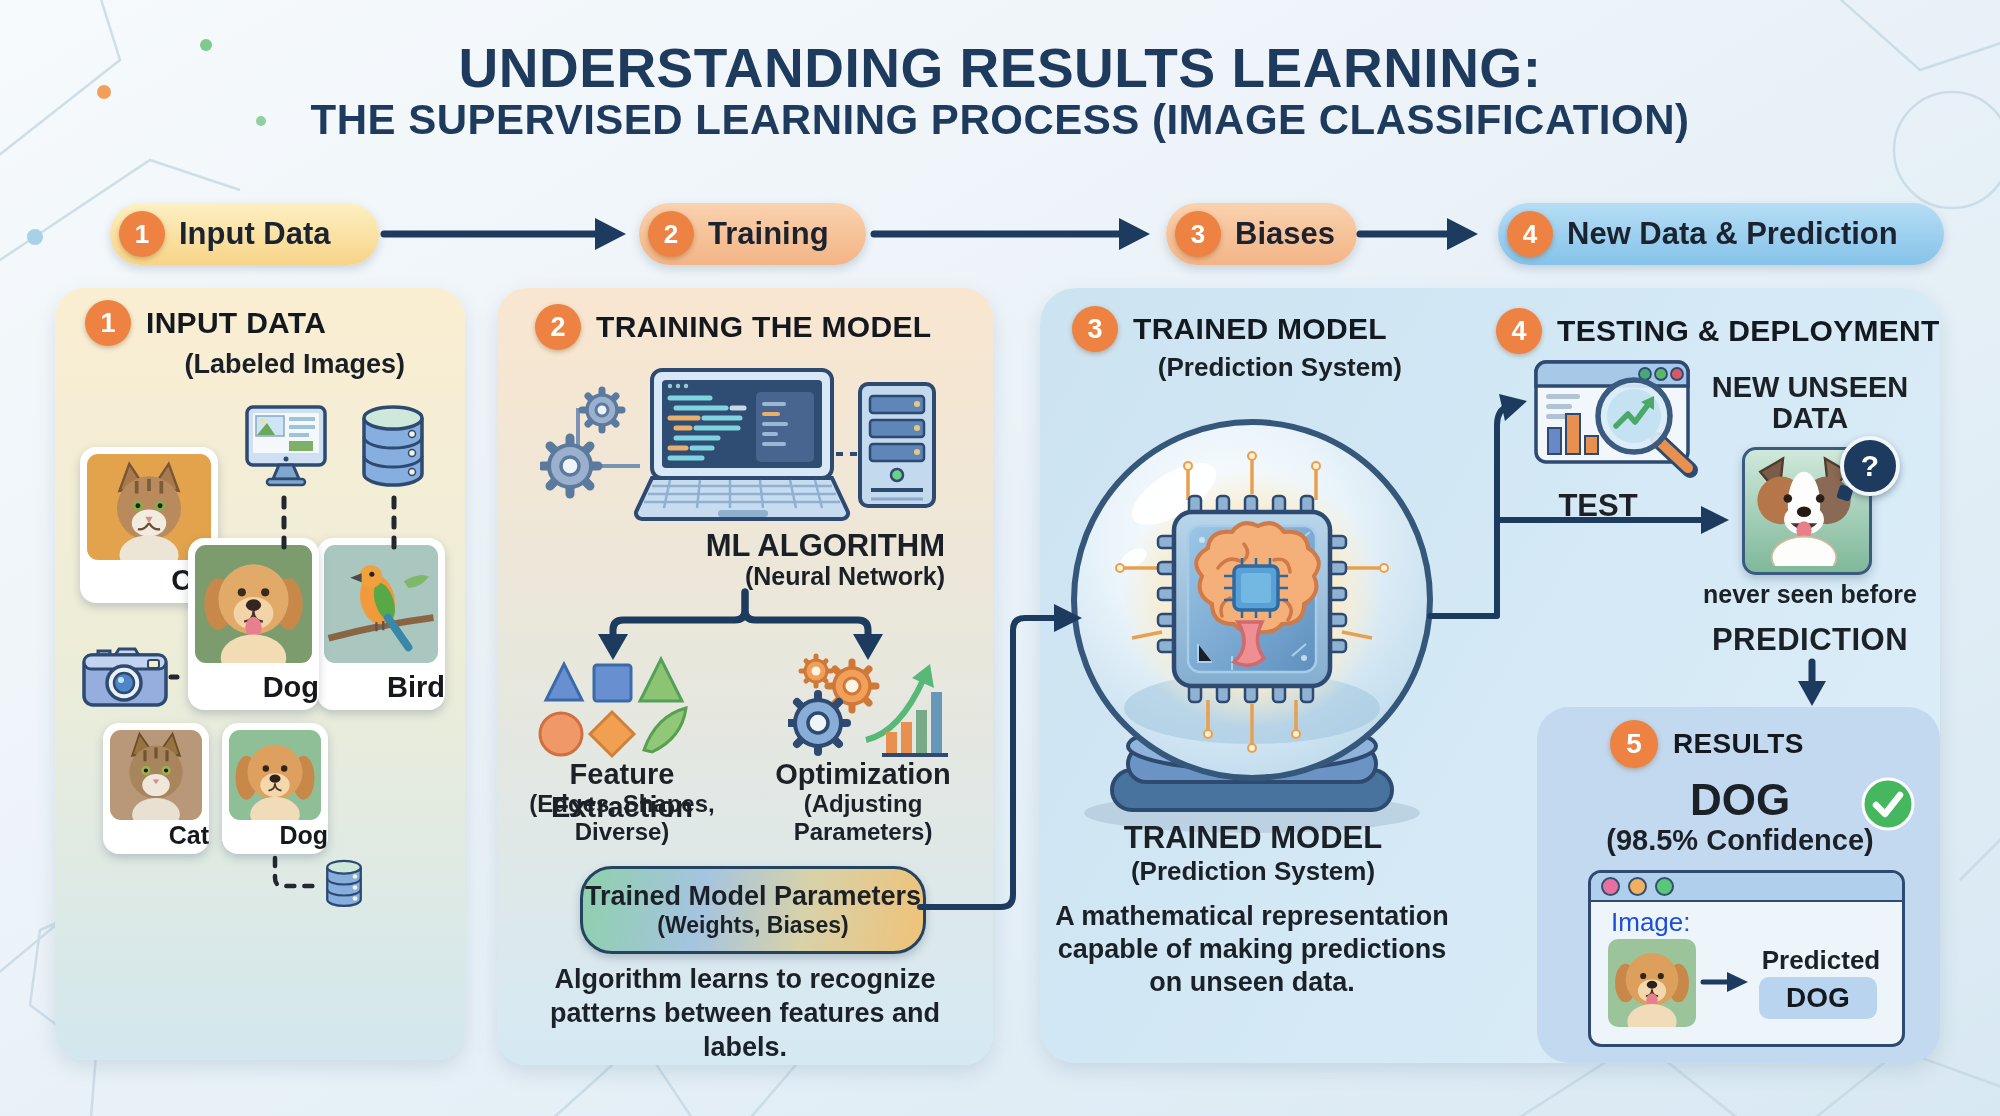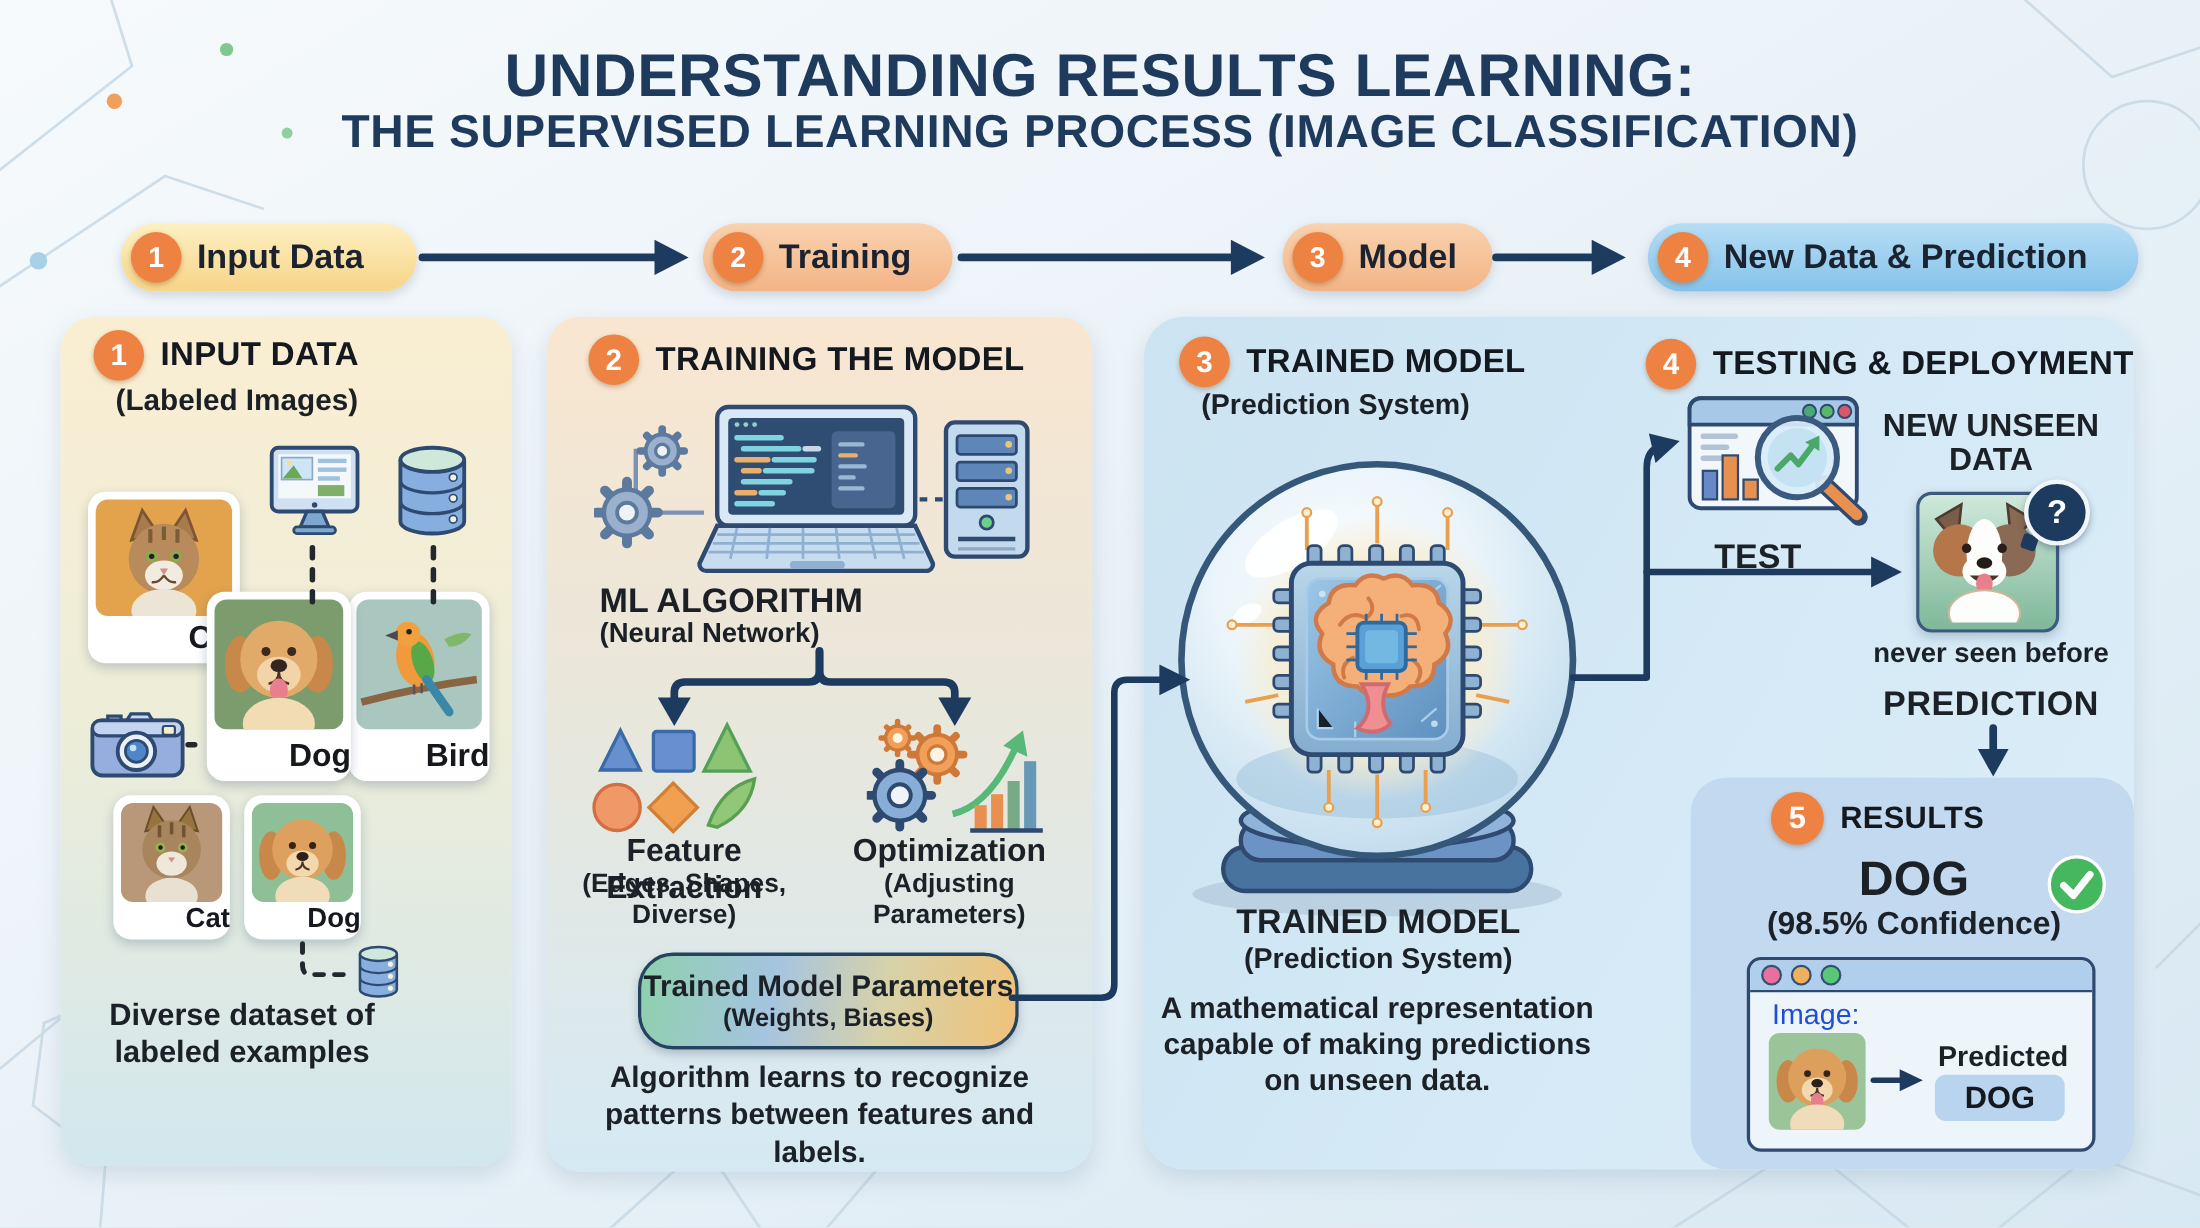--- a/index.html
+++ b/index.html
@@ -16,21 +16,21 @@
     box-shadow:0 2px 5px rgba(120,70,20,.35);
   }
   .pill{
     border-radius:34px;display:flex;align-items:center;gap:14px;padding-left:9px;
     box-shadow:0 4px 10px rgba(90,110,140,.25);
   }
   .pill .lab{font-weight:800;font-size:31px;color:#1b2330;}
   .panel{border-radius:30px;box-shadow:0 8px 20px rgba(90,120,150,.18);}
   .phead{display:flex;align-items:center;gap:15px;}
   .phead .pt{font-weight:800;font-size:30px;color:#14181f;letter-spacing:0.3px;}
-  .sub{font-weight:700;color:#1b2026;text-align:left;}
+  .sub{font-weight:700;color:#1b2026;text-align:right;}
   .card{
     position:absolute;background:#fff;border-radius:16px;
     box-shadow:0 4px 10px rgba(70,90,120,.28);
   }
   .card .ph{position:absolute;left:7px;right:7px;top:7px;border-radius:11px;overflow:hidden;}
   .card .cl{position:absolute;left:0;right:0;bottom:6px;text-align:right;font-weight:800;color:#15181d;}
   .cap{font-weight:700;color:#1b2127;text-align:center;}
   svg{display:block;}
   .qmark{color:#fff;font-weight:800;font-size:30px;}
   .trafdot{width:15px;height:15px;border-radius:50%;border:2px solid #33506e;display:inline-block;}
@@ -66,21 +66,21 @@
   <div class="abs pill" style="left:110px;top:203px;width:260px;height:62px;background:linear-gradient(180deg,#fdf0c2,#f7d488);">
     <div class="badge" style="width:46px;height:46px;font-size:26px;">1</div>
     <div class="lab">Input Data</div>
   </div>
   <div class="abs pill" style="left:639px;top:203px;width:218px;height:62px;background:linear-gradient(180deg,#f9d2ae,#f3b486);">
     <div class="badge" style="width:46px;height:46px;font-size:26px;">2</div>
     <div class="lab">Training</div>
   </div>
   <div class="abs pill" style="left:1166px;top:203px;width:182px;height:62px;background:linear-gradient(180deg,#f9d2ae,#f3b486);">
     <div class="badge" style="width:46px;height:46px;font-size:26px;">3</div>
-    <div class="lab">Model</div>
+    <div class="lab">Biases</div>
   </div>
   <div class="abs pill" style="left:1498px;top:203px;width:437px;height:62px;background:linear-gradient(180deg,#b6ddf5,#85c3e9);">
     <div class="badge" style="width:46px;height:46px;font-size:26px;">4</div>
     <div class="lab">New Data &amp; Prediction</div>
   </div>
 
   <div class="abs panel" style="left:55px;top:288px;width:410px;height:772px;background:linear-gradient(180deg,#faeed2 0%,#ecedd9 50%,#d2e7ee 100%);"></div>
   <div class="abs panel" style="left:497px;top:288px;width:496px;height:777px;background:linear-gradient(180deg,#f9e6d0 0%,#e9e7db 45%,#d5e9f4 100%);"></div>
   <div class="abs panel" style="left:1040px;top:288px;width:900px;height:775px;background:linear-gradient(120deg,#cce3f1 0%,#d5e9f6 55%,#dceef8 100%);border-radius:36px;"></div>
   <div class="abs panel" style="left:1537px;top:707px;width:403px;height:356px;background:#c3d9f0;border-radius:32px;box-shadow:none;"></div>
@@ -219,24 +219,20 @@
 
   <svg class="abs" style="left:321px;top:858px;" width="46" height="52" viewBox="0 0 70 90">
     <path d="M6,16 v56 a29,11 0 0 0 58,0 v-56" fill="#86aede" stroke="#2e4a70" stroke-width="4"></path>
     <ellipse cx="35" cy="16" rx="29" ry="11" fill="#cfe8dc" stroke="#2e4a70" stroke-width="4"></ellipse>
     <path d="M6,35 a29,11 0 0 0 58,0 M6,54 a29,11 0 0 0 58,0" fill="none" stroke="#2e4a70" stroke-width="3.5"></path>
     <circle cx="54" cy="32" r="4" fill="#f5f2dc"></circle>
       <circle cx="54" cy="51" r="4" fill="#f5f2dc"></circle>
       <circle cx="54" cy="70" r="4" fill="#f5f2dc"></circle>
   </svg>
 
-  <div class="abs cap" style="left:70px;top:906px;width:300px;font-size:28px;line-height:33px;">
-    <div>Diverse dataset of</div>
-    <div>labeled examples</div>
-  </div>
 
   <div class="abs phead" style="left:535px;top:304px;">
     <div class="badge" style="width:46px;height:46px;font-size:27px;">2</div>
     <div class="pt">TRAINING THE MODEL</div>
   </div>
 
   <svg class="abs" style="left:540px;top:362px;" width="410" height="165" viewBox="0 0 410 165">
 
     <path d="M60,48 H38 V84 M52,104 H100" fill="none" stroke="#7a92b4" stroke-width="4"></path>
 

